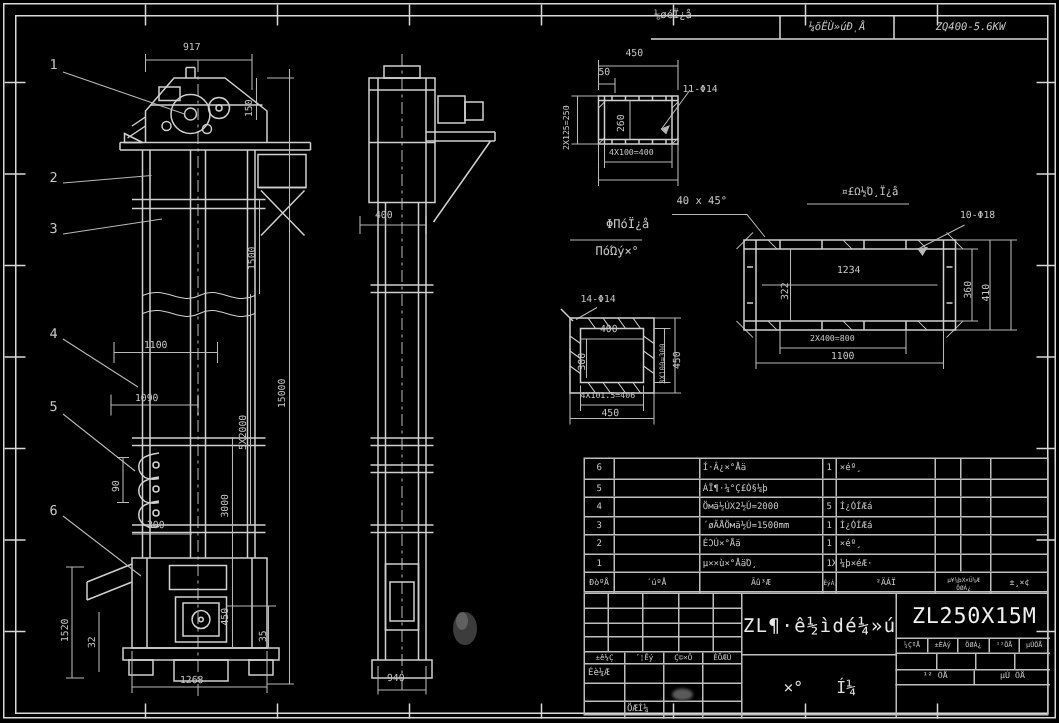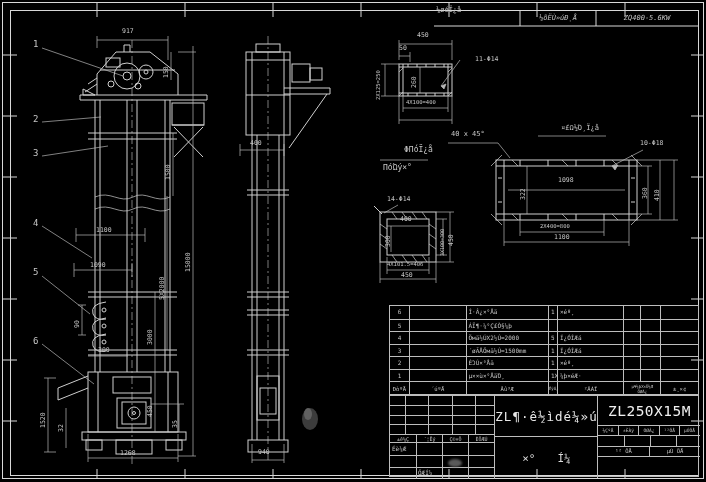--- a/index.html
+++ b/index.html
@@ -213,35 +213,35 @@
       <span class="anno" style="left: 98px; top: 347px; font-size: 6.5px;">300</span>
       <span class="anno rot" style="left: 40px; top: 428px; font-size: 6.5px;">1520</span>
       <span class="anno rot" style="left: 58px; top: 432px; font-size: 6.5px;">32</span>
       <span class="anno" style="left: 120px; top: 450px; font-size: 6.5px;">1268</span>
       <span class="anno" style="left: 250px; top: 140px; font-size: 6.5px;">400</span>
       <span class="anno" style="left: 258px; top: 449px; font-size: 6.5px;">940</span>
       <span class="anno" style="left: 417px; top: 32px; font-size: 6.5px;">450</span>
       <span class="anno" style="left: 399px; top: 45px; font-size: 6.5px;">50</span>
       <span class="anno rot" style="left: 376px; top: 100px; font-size: 5.5px;">2X125=250</span>
       <span class="anno rot" style="left: 411px; top: 88px; font-size: 6.5px;">260</span>
-      <span class="anno" style="left: 455px; top: 56px; font-size: 6.5px; margin-left: 20px;">11-Φ14</span>
+      <span class="anno" style="left: 455px; top: 56px; font-size: 6.5px;">11-Φ14</span>
       <span class="anno" style="left: 406px; top: 100px; font-size: 5.5px;">4X100=400</span>
       <span class="anno" style="left: 404px; top: 146px; font-size: 8px;">ΦΠóΪ¿å</span>
-      <span class="anno" style="left: 383px; top: 164px; font-size: 8px;">ΠόΏý×°</span>
+      <span class="anno" style="left: 397px; top: 164px; font-size: 8px;">ΠόΏý×°</span>
       <span class="anno" style="left: 387px; top: 196px; font-size: 6.5px;">14-Φ14</span>
       <span class="anno" style="left: 451px; top: 131px; font-size: 7px;">40 x 45°</span>
       <span class="anno" style="left: 561px; top: 125px; font-size: 7px;">¤£Ω½Ό¸Ï¿å</span>
       <span class="anno" style="left: 400px; top: 216px; font-size: 6.5px;">400</span>
       <span class="anno rot" style="left: 385px; top: 247px; font-size: 6.5px;">300</span>
       <span class="anno rot" style="left: 440px; top: 256px; font-size: 5px;">3X100=300</span>
       <span class="anno rot" style="left: 448px; top: 246px; font-size: 6.5px;">450</span>
       <span class="anno" style="left: 387px; top: 262px; font-size: 5.5px;">4X101.5=406</span>
       <span class="anno" style="left: 401px; top: 272px; font-size: 6.5px;">450</span>
       <span class="anno" style="left: 640px; top: 140px; font-size: 6.5px;">10-Φ18</span>
-      <span class="anno" style="left: 558px; top: 177px; font-size: 6.5px;">1098</span>
+      <span class="anno" style="left: 558px; top: 177px; font-size: 6.5px;">1234</span>
       <span class="anno rot" style="left: 520px; top: 200px; font-size: 6.5px;">322</span>
       <span class="anno" style="left: 540px; top: 224px; font-size: 5.5px;">2X400=800</span>
       <span class="anno" style="left: 554px; top: 234px; font-size: 6.5px;">1100</span>
       <span class="anno rot" style="left: 642px; top: 199px; font-size: 6.5px;">360</span>
       <span class="anno rot" style="left: 654px; top: 201px; font-size: 6.5px;">410</span>
     </div>
 
 <div id="parts">
   <div id="prows">
         <div class="prow">

